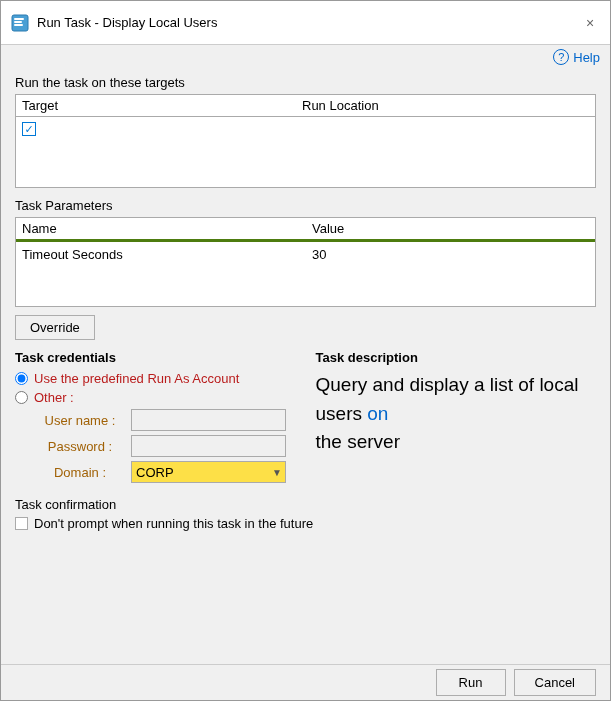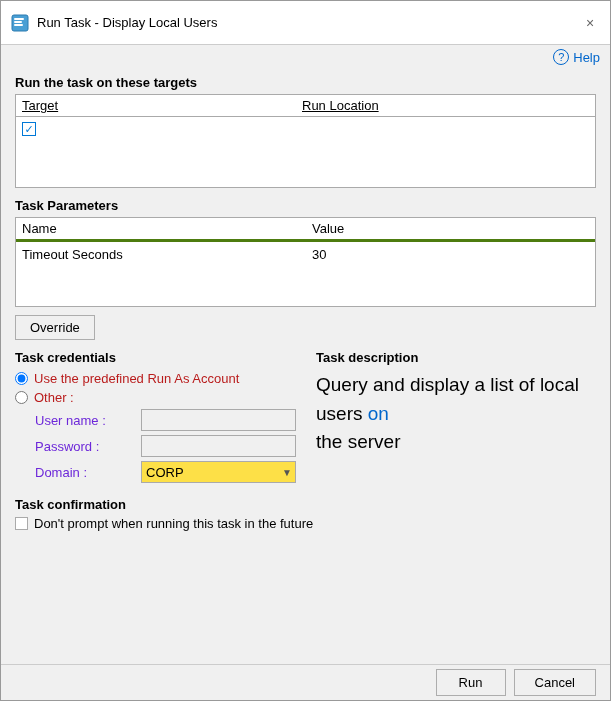--- a/index.html
+++ b/index.html
@@ -67,36 +67,35 @@
       gap: 4px;
       cursor: pointer;
       font-size: 13px;
     }
     .content {
       padding: 6px 14px 10px 14px;
       flex: 1;
       overflow: auto;
     }
     .section-label {
-      font-weight: bold;
+      font-weight: normal;
       font-size: 13px;
       color: #000;
       margin-bottom: 4px;
     }
     .table-container {
       border: 1px solid #aaa;
       background: #fff;
       margin-bottom: 10px;
     }
     .table-header {
       display: flex;
       background: #fff;
       border-bottom: 1px solid #aaa;
       padding: 3px 6px;
-      text-decoration: underline;
     }
     .table-header-cell {
       font-size: 13px;
       color: #000;
     }
     .col-target { width: 280px; }
     .col-run-location { flex: 1; }
     .table-body {
       padding: 4px 6px;
       min-height: 70px;
@@ -193,24 +192,24 @@
     .form-fields {
       margin-left: 20px;
     }
     .field-row {
       display: flex;
       align-items: center;
       margin-bottom: 4px;
     }
     .field-label {
       font-size: 13px;
-      color: #6d28d9;
+      color: #a16207;
       width: 90px;
-      text-align: left;
-      margin-right: 16px;
+      text-align: center;
+      margin-right: 6px;
     }
     .field-input {
       width: 155px;
       height: 22px;
       border: 1px solid #aaa;
       background: #fff;
       padding: 2px 4px;
       font-size: 13px;
     }
     .field-input:disabled {

